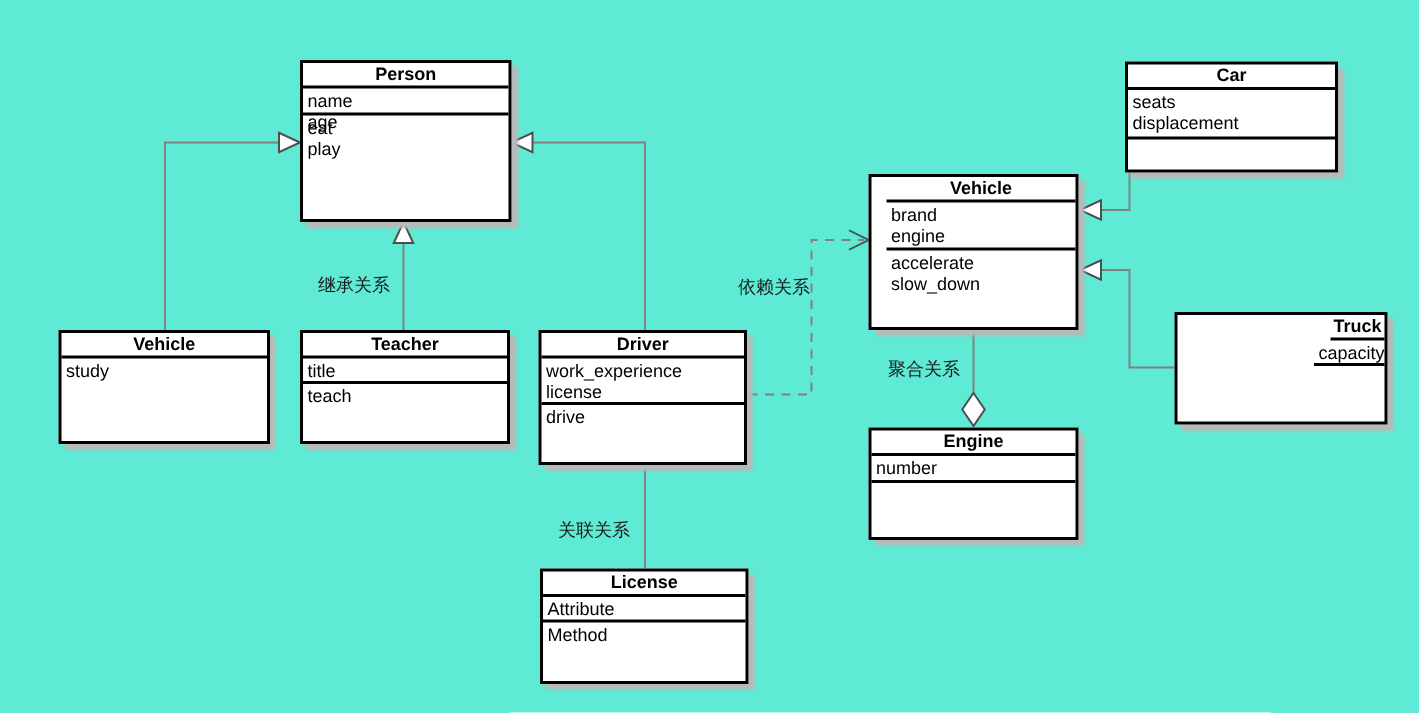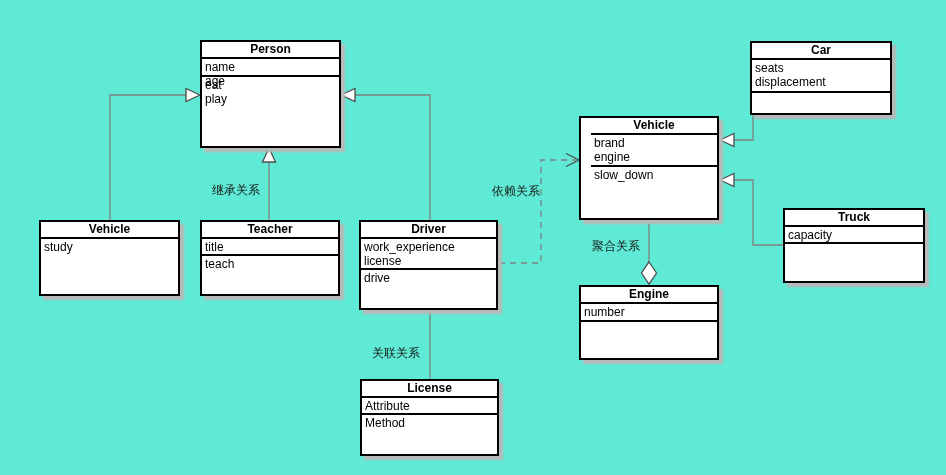--- a/index.html
+++ b/index.html
@@ -119,20 +119,21 @@
     </div>
   </div>
 
   <div class="uml-class" style="left:579px; top:116px; width:140px; height:104px;padding-left:10px;">
     <div class="uml-title">Vehicle</div>
     <div class="uml-attrs" style="height:32px;">
       <div class="uml-row">brand</div>
       <div class="uml-row">engine</div>
     </div>
     <div class="uml-methods">
+      <div class="uml-row">accelerate</div>
       <div class="uml-row">slow_down</div>
     </div>
   </div>
 
   <div class="uml-class" style="left:579px; top:285px; width:140px; height:75px;">
     <div class="uml-title">Engine</div>
     <div class="uml-attrs" style="height:18px;">
       <div class="uml-row">number</div>
     </div>
     <div class="uml-methods"></div>
@@ -140,21 +141,21 @@
 
   <div class="uml-class" style="left:750px; top:41px; width:142px; height:74px;">
     <div class="uml-title">Car</div>
     <div class="uml-attrs" style="height:33px;">
       <div class="uml-row">seats</div>
       <div class="uml-row">displacement</div>
     </div>
     <div class="uml-methods"></div>
   </div>
 
-  <div class="uml-class" style="left:783px; top:208px; width:142px; height:75px;">
+  <div class="uml-class" style="left:783px; top:208px; width:142px; height:75px;align-items:flex-end;">
     <div class="uml-title">Truck</div>
     <div class="uml-attrs" style="height:17px;">
       <div class="uml-row">capacity</div>
     </div>
     <div class="uml-methods"></div>
   </div>
 
   <div class="edge-label" style="left:212px; top:183px;">继承关系</div>
   <div class="edge-label" style="left:492px; top:184px;">依赖关系</div>
   <div class="edge-label" style="left:372px; top:346px;">关联关系</div>

